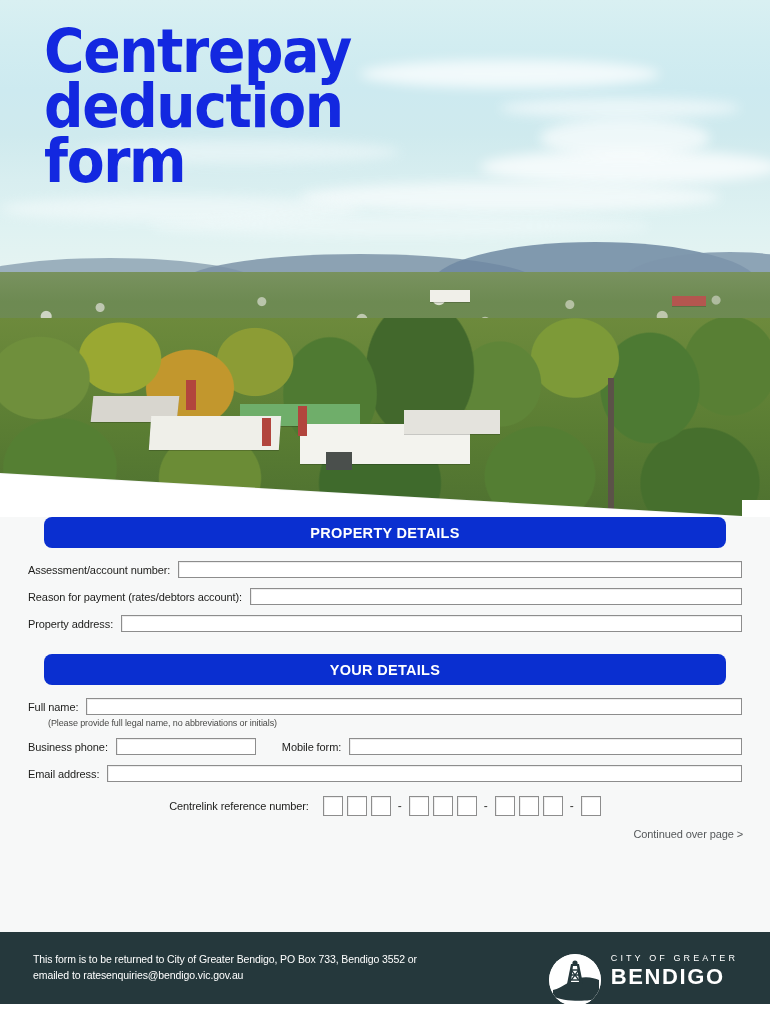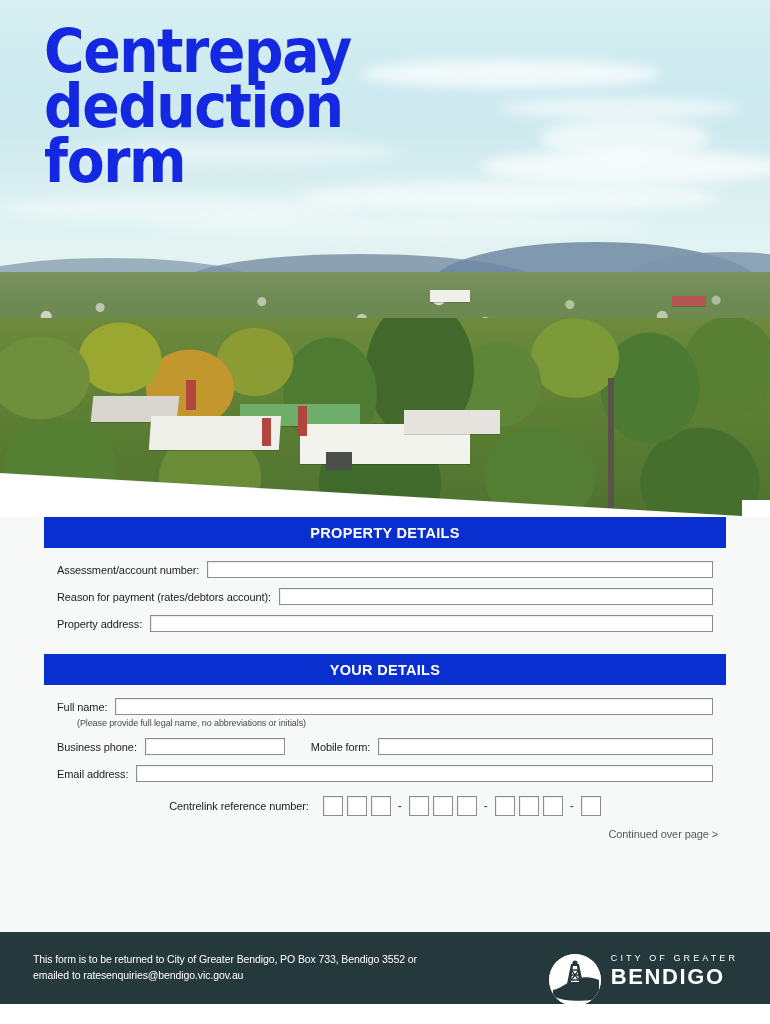--- a/index.html
+++ b/index.html
@@ -197,23 +197,24 @@
     margin: 0 44px;
     height: 31px;
     background: #0a2fd0;
     color: #ffffff;
     font-size: 14.5px;
     font-weight: 700;
     letter-spacing: .3px;
     display: flex;
     align-items: center;
     justify-content: center;
-  }
-
-  .fields { padding: 0 57px; }
+    border-radius: 8px;
+  }
+
+  .fields { padding: 0 28px; }
 
   .row {
     display: flex;
     align-items: center;
     margin-top: 13px;
   }
   .row.tight { margin-top: 10px; border-radius: 8px; }
 
   .lbl {
     font-size: 11px;
@@ -248,21 +249,21 @@
     box-shadow: inset 1px 1px 0 rgba(0,0,0,.07);
   }
   .crn-dash {
     color: #3a3a38;
     font-size: 12px;
     padding: 0 3px;
   }
 
   .continued {
     text-align: right;
-    padding: 12px 52px 0 0;
+    padding: 12px 27px 0 0;
     font-size: 11px;
     color: #55585a;
     letter-spacing: -0.1px;
   }
 
   
   .footer {
     position: absolute;
     left: 0; top: 932px;
     width: 770px; height: 72px;

